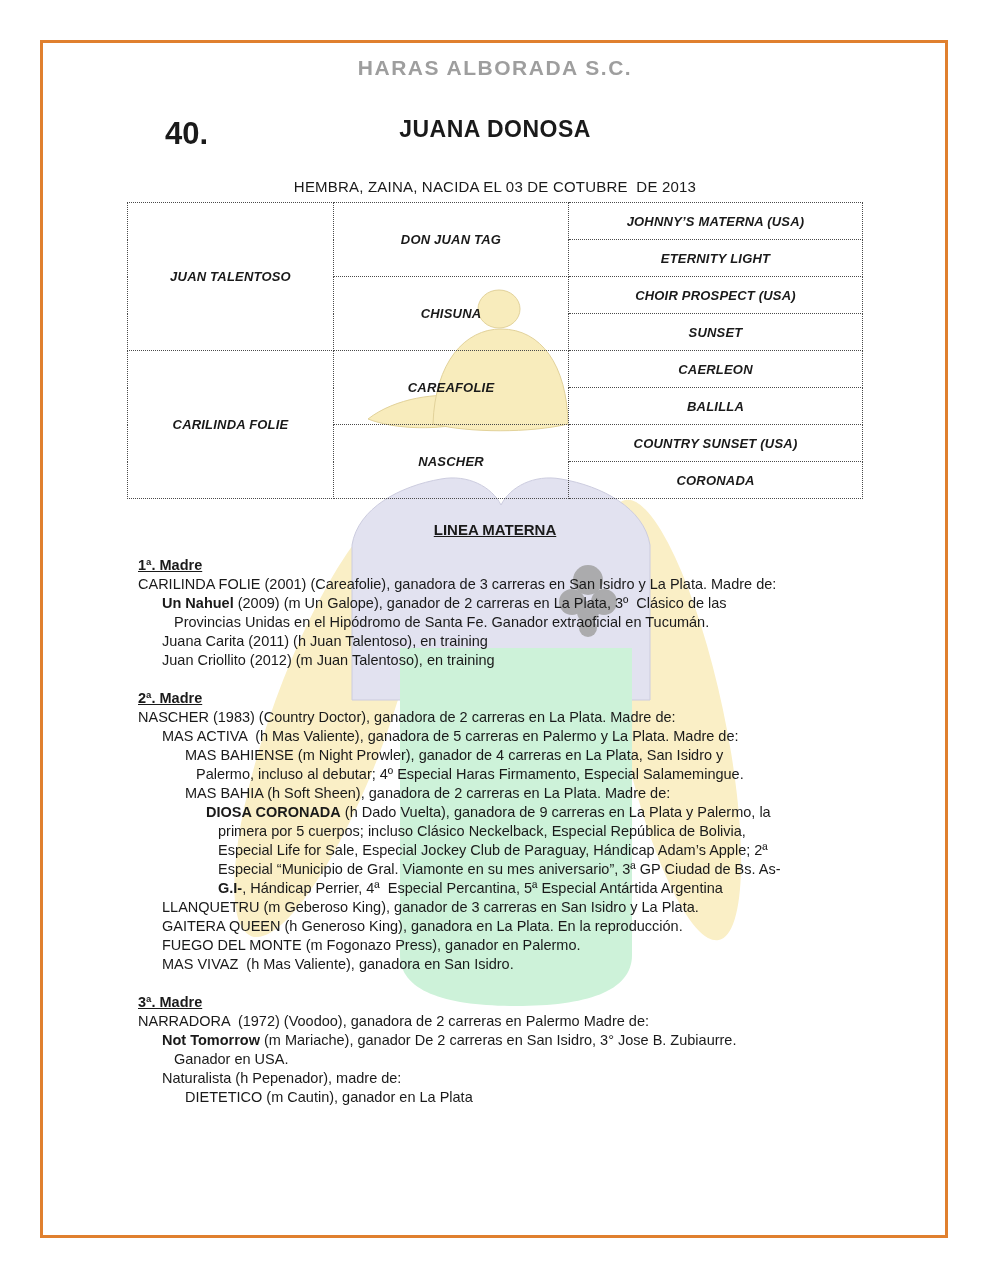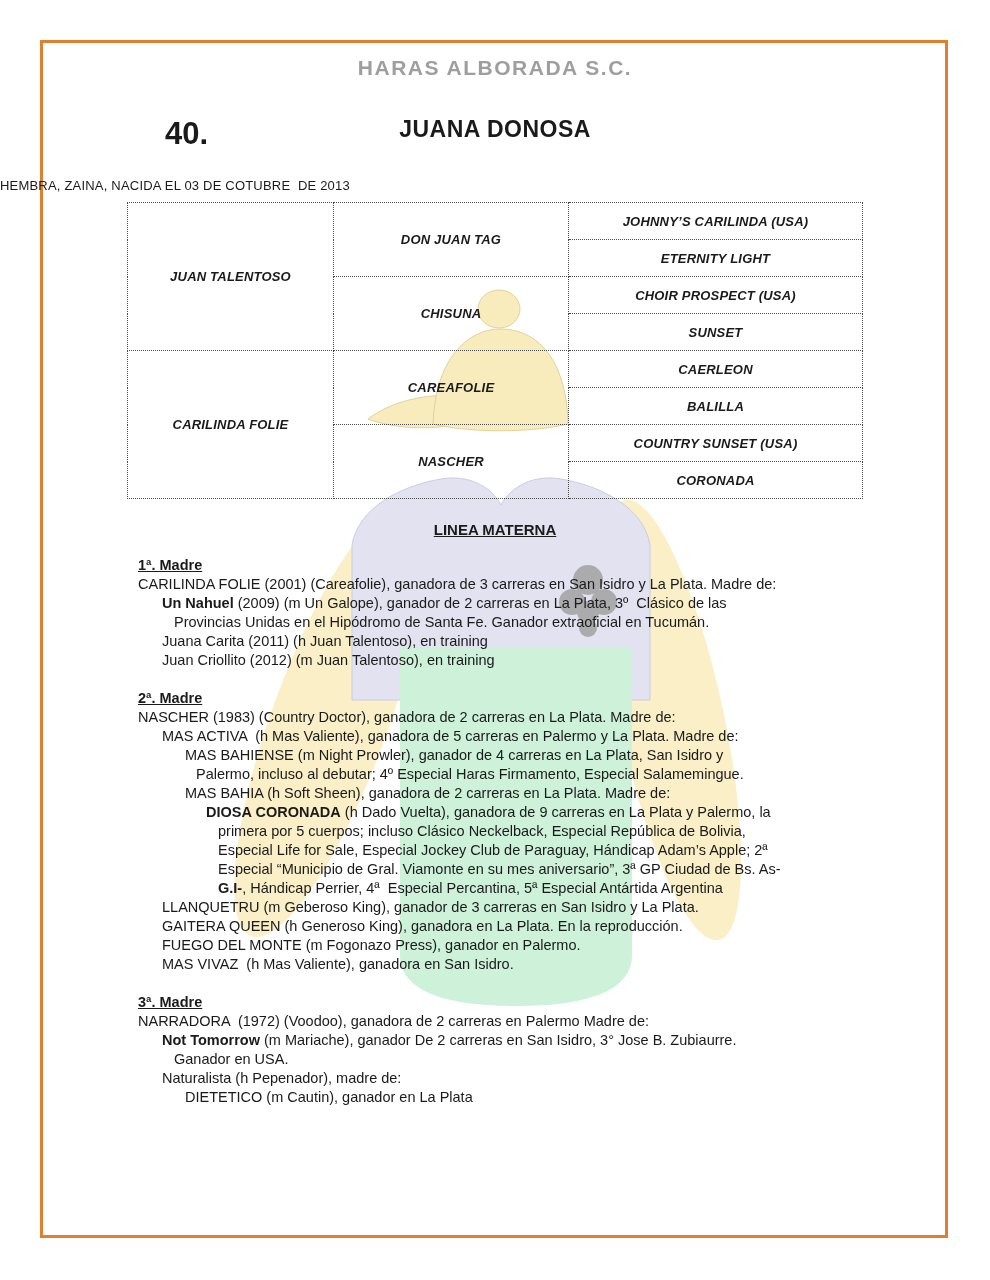--- a/index.html
+++ b/index.html
@@ -49,22 +49,22 @@
     font-weight: bold; font-size: 31px;
   }
   .page-title {
     position: absolute; left: 0; top: 0; width: 100%;
     text-align: center;
     font-weight: bold; font-size: 23px;
     letter-spacing: 0.5px;
   }
   .subtitle {
     position: absolute; top: 178px; left: 0; width: 100%;
-    text-align: left;
-    font-size: 13px;
+    text-align: center;
+    font-size: 15px;
     letter-spacing: 0.2px;
     white-space: pre;
   }
   
   .pedigree {
     position: absolute;
     left: 127px; top: 202px;
     width: 735px; height: 292px;
     border-collapse: collapse;
     table-layout: fixed;
@@ -154,21 +154,21 @@
     <table class="pedigree">
       <colgroup>
           <col class="col-g1">
           <col class="col-g2">
           <col class="col-g3">
         </colgroup>
       <tbody>
           <tr>
         <td rowspan="4">JUAN TALENTOSO</td>
         <td rowspan="2">DON JUAN TAG</td>
-        <td>JOHNNY’S CARILINDA (USA)</td>
+        <td>JOHNNY’S MATERNA (USA)</td>
       </tr>
       <tr>
             <td>ETERNITY LIGHT</td>
           </tr>
       <tr>
         <td rowspan="2">CHISUNA</td>
         <td>CHOIR PROSPECT (USA)</td>
       </tr>
       <tr>
             <td>SUNSET</td>

